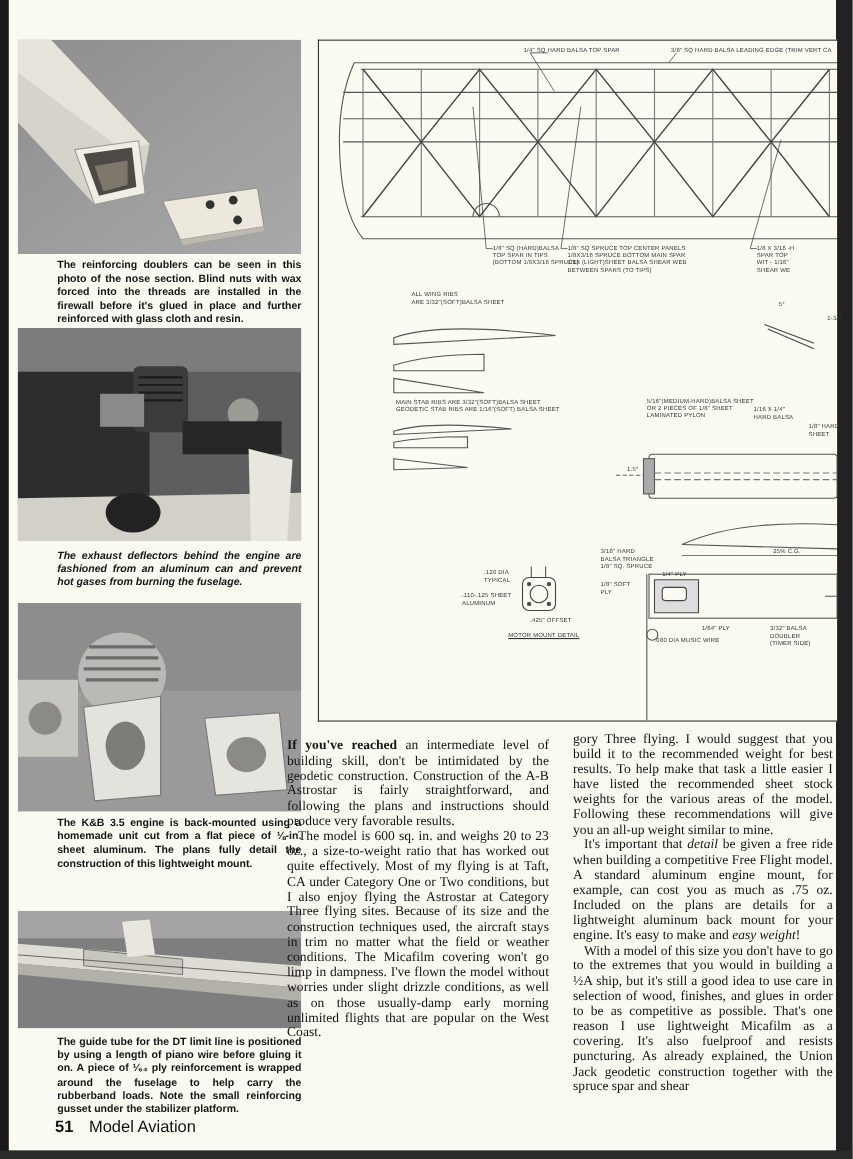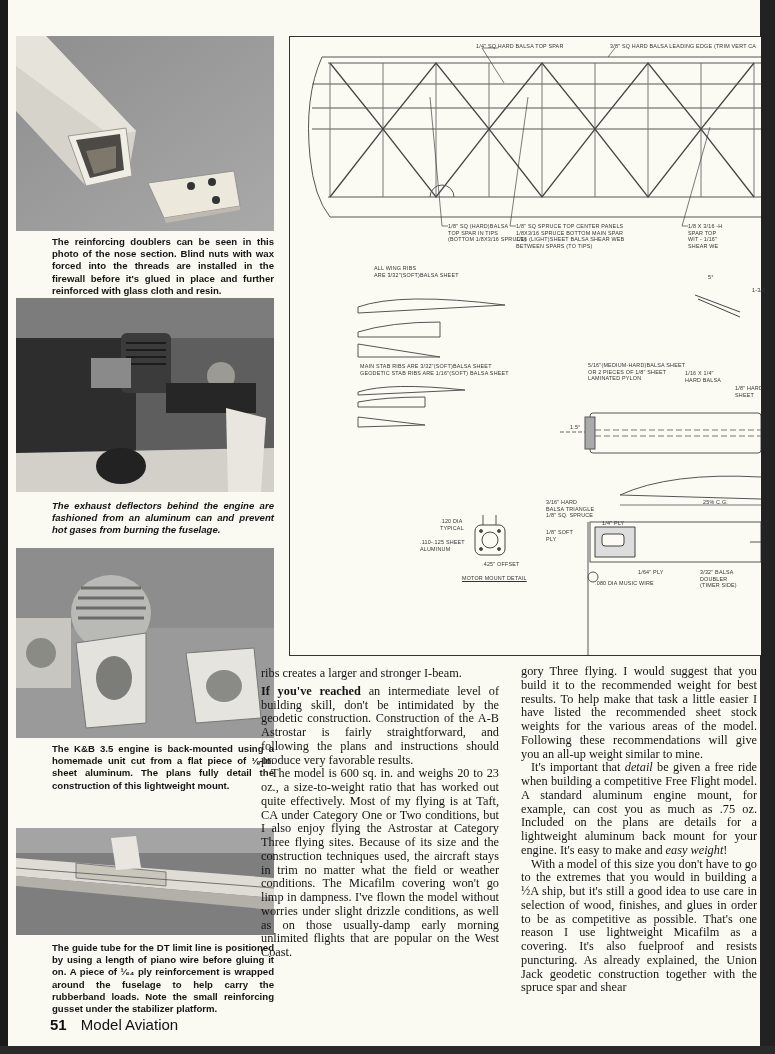--- a/index.html
+++ b/index.html
@@ -294,21 +294,20 @@
   </div>
   <div class="plan-label" style="left:130px;top:502px;">
     <div>.110-.125 SHEET</div>
       <div>ALUMINUM</div>
   </div>
   <div class="plan-label" style="left:192px;top:524px;">.425" OFFSET</div>
   <div class="plan-label u" style="left:172px;top:538px;">MOTOR MOUNT DETAIL</div>
 </div>
 
 <div class="col" style="left:261px;">
-  <p><span>ribs creates a larger and stronger I-beam.</span></p>
   <p class="gap"><span class="lead">If you've reached</span><span> an intermediate level of building skill, don't be intimidated by the geodetic construction. Construction of the A-B Astrostar is fairly straightforward, and following the plans and instructions should produce very favorable results.</span></p>
   <p class="ind"><span>The model is 600 sq. in. and weighs 20 to 23 oz., a size-to-weight ratio that has worked out quite effectively. Most of my flying is at Taft, CA under Category One or Two conditions, but I also enjoy flying the Astrostar at Category Three flying sites. Because of its size and the construction techniques used, the aircraft stays in trim no matter what the field or weather conditions. The Micafilm covering won't go limp in dampness. I've flown the model without worries under slight drizzle conditions, as well as on those usually-damp early morning unlimited flights that are popular on the West Coast.</span></p>
 </div>
 
 <div class="col" style="left:521px;top:665px;width:236px;font-family:Liberation Serif, serif;">
   <p>gory Three flying. I would suggest that you build it to the recommended weight for best results. To help make that task a little easier I have listed the recommended sheet stock weights for the various areas of the model. Following these recommendations will give you an all-up weight similar to mine.</p>
   <p class="ind"><span>It's important that </span><em>detail</em><span> be given a free ride when building a competitive Free Flight model. A standard aluminum engine mount, for example, can cost you as much as .75 oz. Included on the plans are details for a lightweight aluminum back mount for your engine. It's easy to make and </span><em>easy weight</em><span>!</span></p>
   <p class="ind">With a model of this size you don't have to go to the extremes that you would in building a ½A ship, but it's still a good idea to use care in selection of wood, finishes, and glues in order to be as competitive as possible. That's one reason I use lightweight Micafilm as a covering. It's also fuelproof and resists puncturing. As already explained, the Union Jack geodetic construction together with the spruce spar and shear</p>
 </div>
 

